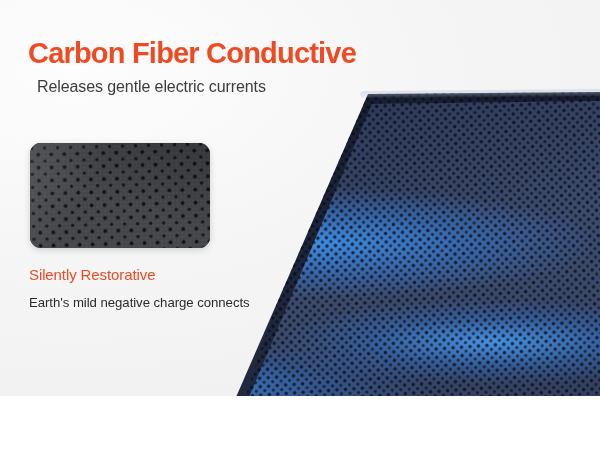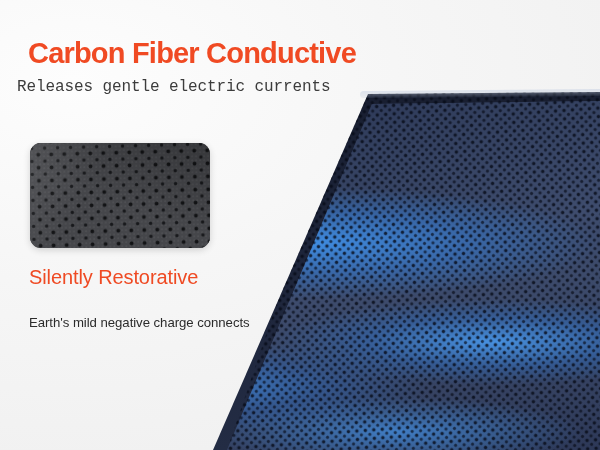--- a/index.html
+++ b/index.html
@@ -11,21 +11,21 @@
     width: 600px;
     height: 450px;
     overflow: hidden;
     font-family: "Liberation Sans", sans-serif;
     background: #ffffff;
   }
 
   #promo-card {
     position: relative;
     width: 600px;
-    height: 450px;
+    height: 396px;
     overflow: hidden;
     background:
       radial-gradient(120% 100% at 12% 18%, #fdfdfd 0%, #f6f6f6 45%, #efefef 100%);
   }
 
   
   #mat-photo {
     position: absolute;
     left: 0; top: 0;
     width: 600px; height: 450px;
@@ -104,27 +104,26 @@
     left: 28px; top: 38px;
     font-size: 29px;
     font-weight: 800;
     letter-spacing: -0.8px;
     color: #f04a23;
     line-height: 1.05;
     white-space: nowrap;
   }
   #subheadline {
     position: absolute;
-    left: 17px; top: 78px;
+    left: 37px; top: 78px;
     font-size: 16px;
     font-weight: 400;
     color: #3c3c3c;
     letter-spacing: -0.1px;
     white-space: nowrap;
-    font-family: Liberation Mono, monospace;
   }
 
   
   #swatch-card {
     position: absolute;
     left: 30px; top: 143px;
     width: 180px; height: 105px;
     border-radius: 11px;
     overflow: hidden;
     background: #3e3f41;
@@ -147,36 +146,35 @@
     position: absolute;
     inset: 0;
     background:
       linear-gradient(120deg, rgba(255,255,255,0.09) 0%, rgba(255,255,255,0.0) 35%),
       linear-gradient(200deg, rgba(0,0,0,0.22) 0%, rgba(0,0,0,0.0) 55%);
   }
 
   #feature-title {
     position: absolute;
     left: 29px; top: 266px;
-    font-size: 20px;
+    font-size: 15px;
     font-weight: 400;
     color: #ef4a23;
     letter-spacing: -0.1px;
     white-space: nowrap;
   }
   #feature-body {
     position: absolute;
     left: 29px; top: 292px;
     width: 250px;
     font-size: 13.2px;
     font-weight: 400;
     color: #2b2b2b;
     line-height: 21px;
     letter-spacing: -0.05px;
-    margin-top: 20px;
   }
   #feature-body .body-line { display: block; white-space: nowrap; }
 </style>
 </head>
 <body>
 
 <div id="promo-card">
 
   <div id="mat-photo">
     <div class="mat-layer" id="mat-border-band"></div>

